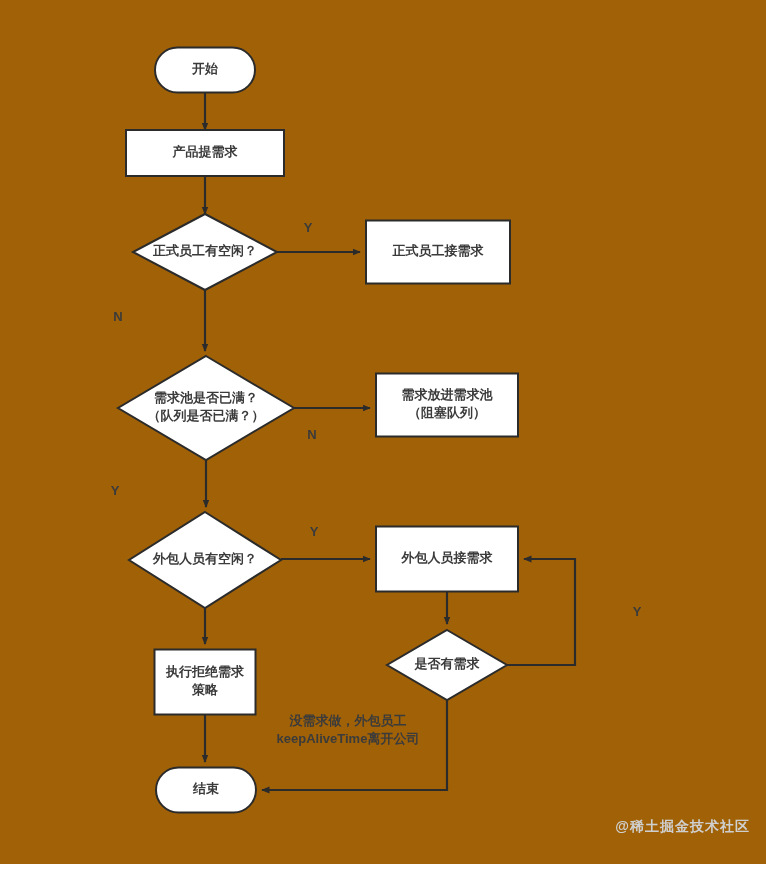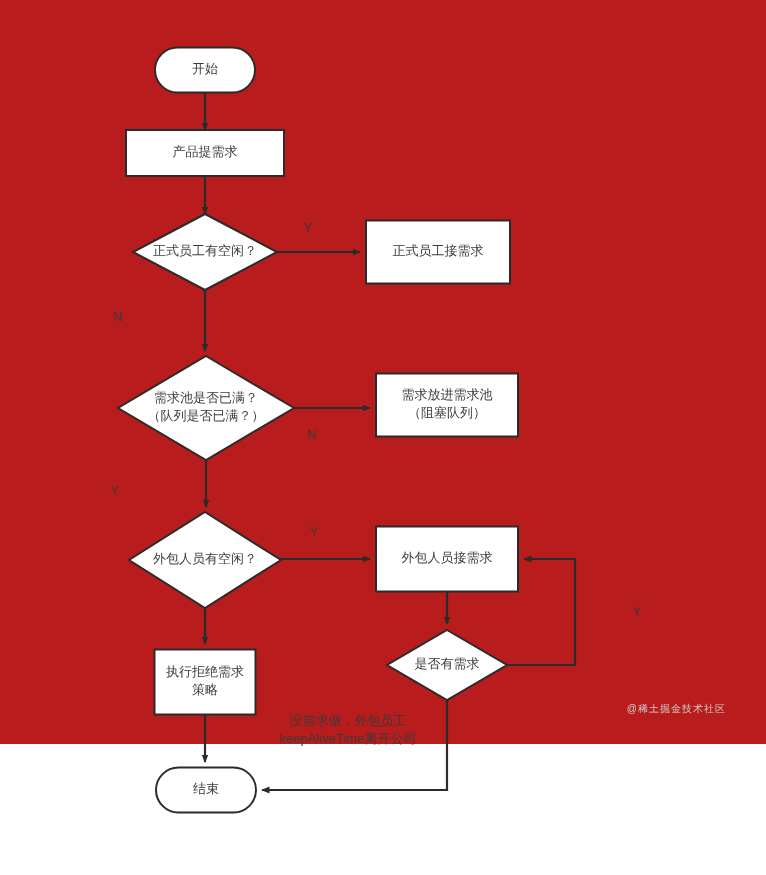--- a/index.html
+++ b/index.html
@@ -9,22 +9,23 @@
   }
   body {
     width: 766px;
     height: 875px;
     font-family: "Liberation Sans", "DejaVu Sans", sans-serif;
     overflow: hidden;
   }
   #flowchart-canvas {
     position: relative;
     width: 766px;
-    height: 744px;
-    background: #b91c1c;
+    height: 864px;
+    background: #a16207;
+    font-weight: bold;
   }
   svg.flow {
     position: absolute;
     left: 0;
     top: 0;
     width: 766px;
     height: 875px;
     display: block;
   }
   .node-shape {
@@ -51,24 +52,24 @@
     font-family: "Liberation Sans", "DejaVu Sans", sans-serif;
     font-size: 13px;
     text-anchor: middle;
     dominant-baseline: middle;
   }
   .edge-label.multiline {
     font-size: 13px;
   }
   .watermark {
     position: absolute;
-    right: 40px;
+    right: 16px;
     bottom: 28px;
     color: #cfcfcf;
-    font-size: 10px;
+    font-size: 14px;
     font-family: "Liberation Sans", "DejaVu Sans", sans-serif;
     letter-spacing: 1px;
     user-select: none;
   }
 </style>
 </head>
 <body>
 
 <div id="flowchart-canvas">
   <svg class="flow" viewBox="0 0 766 875">

